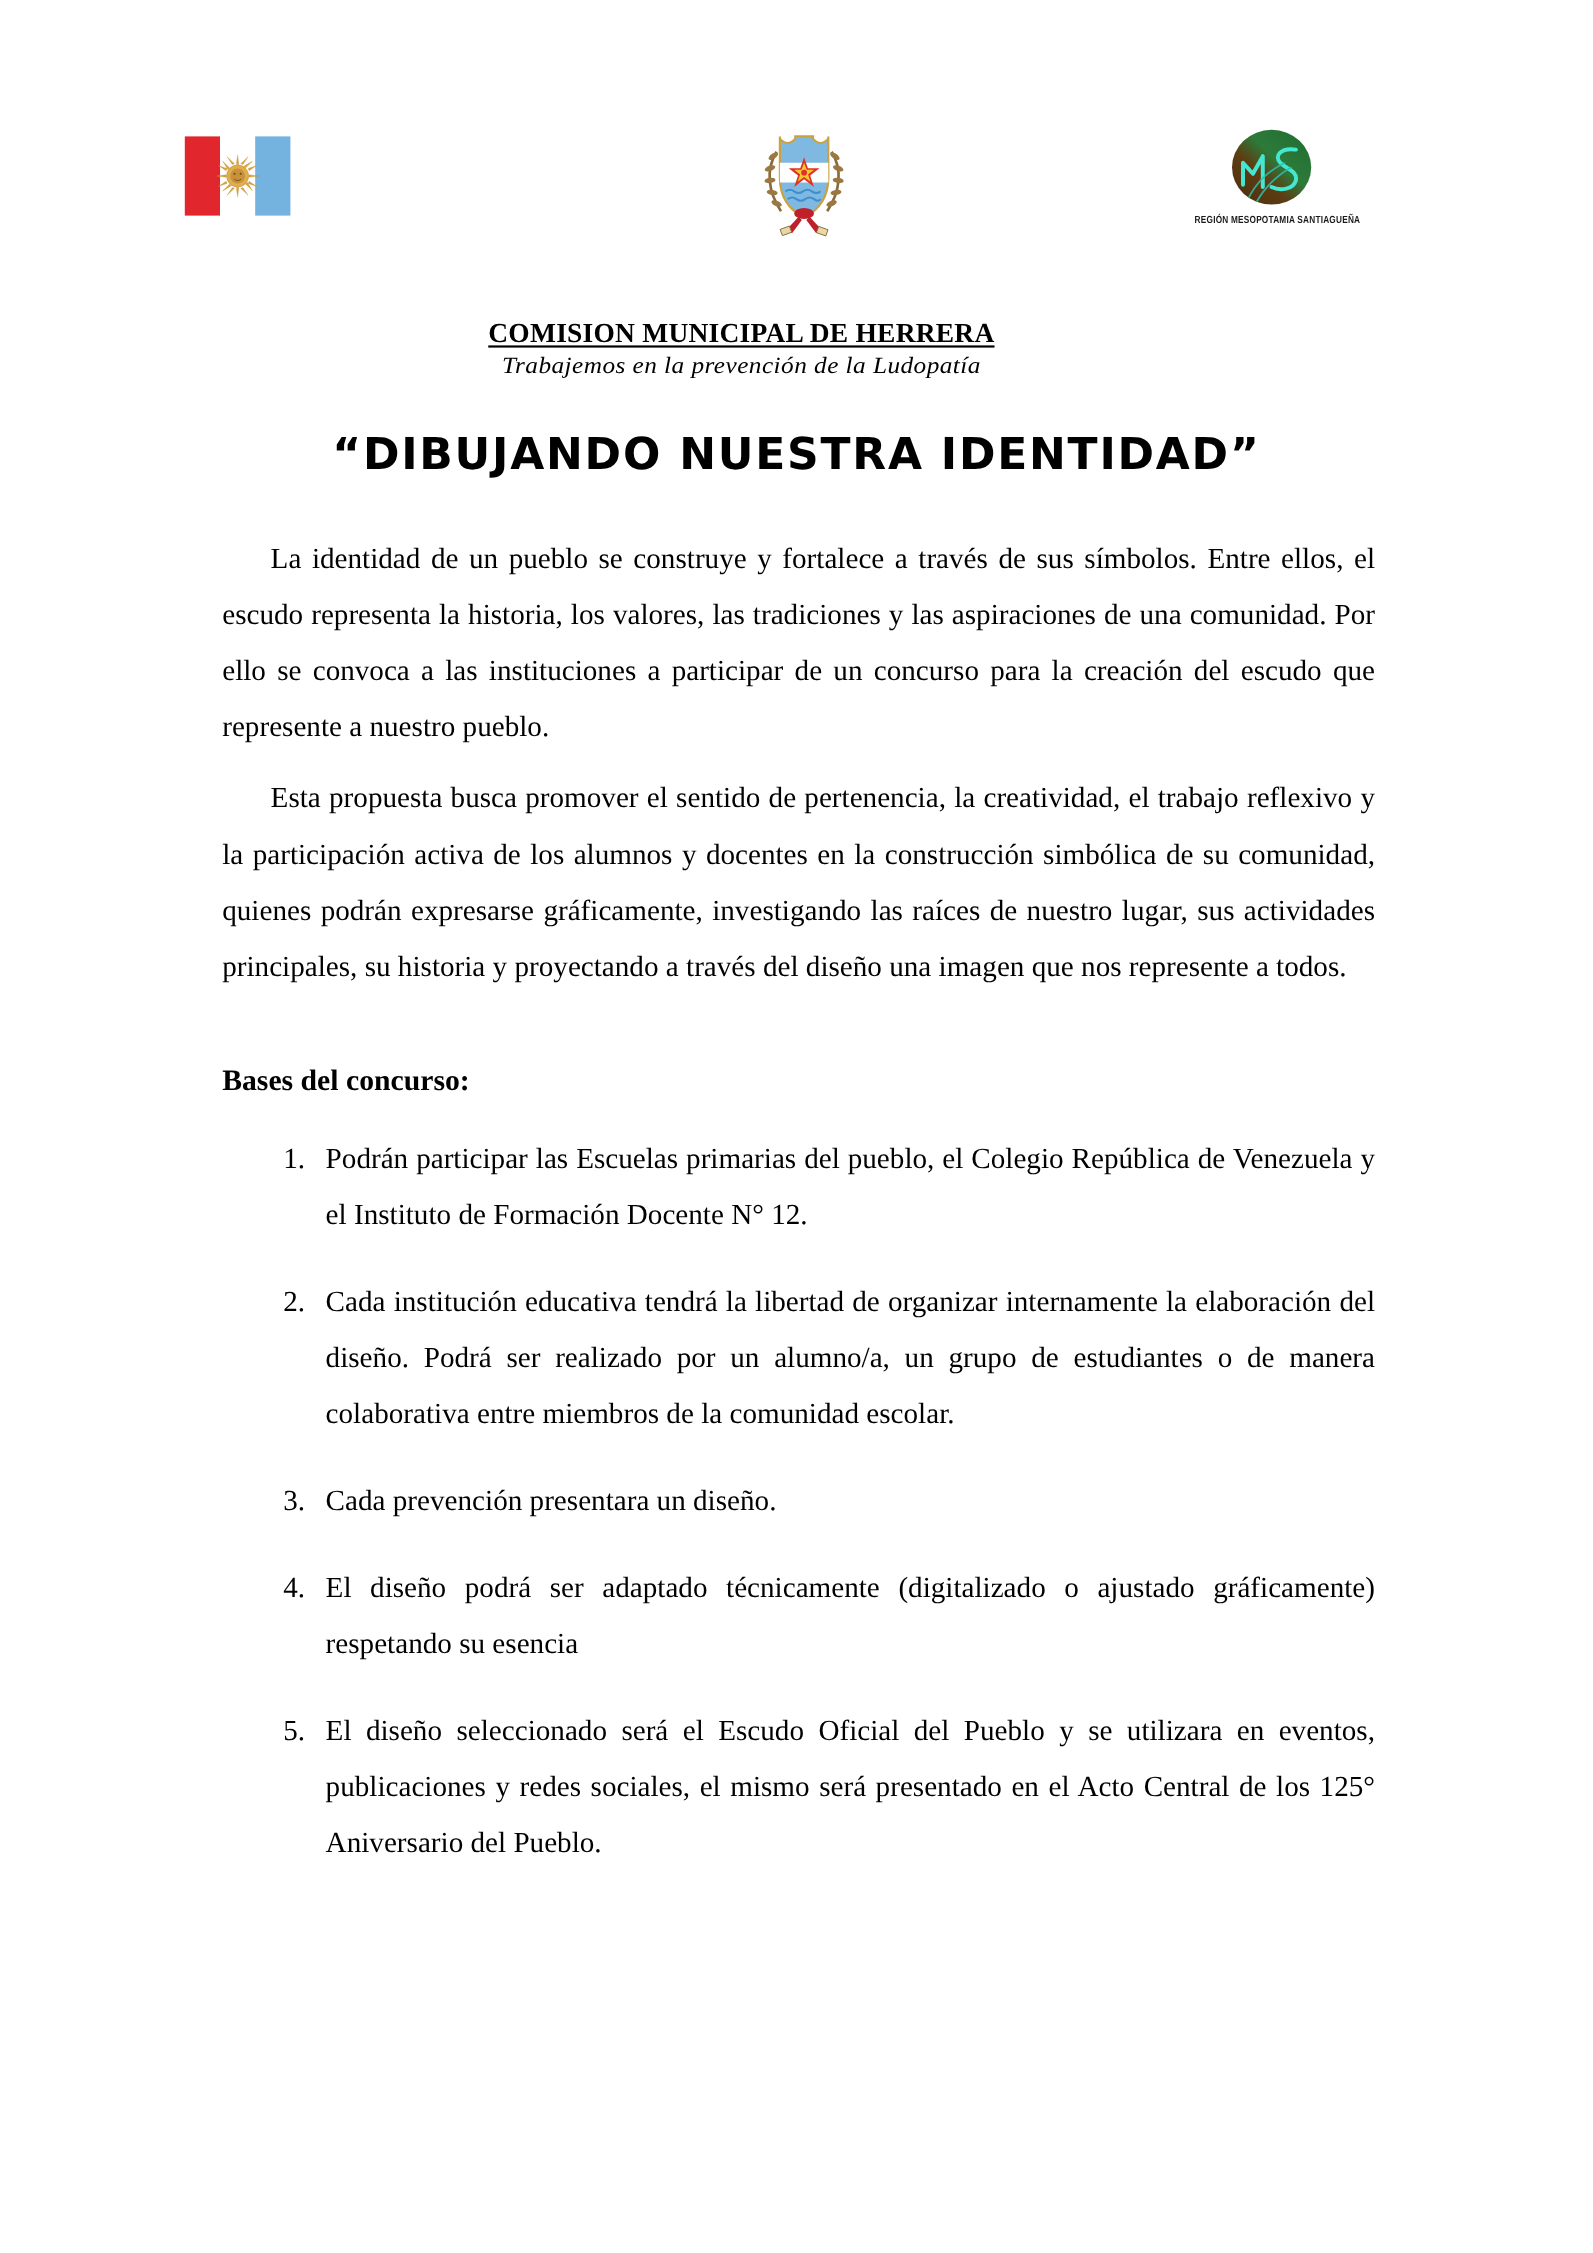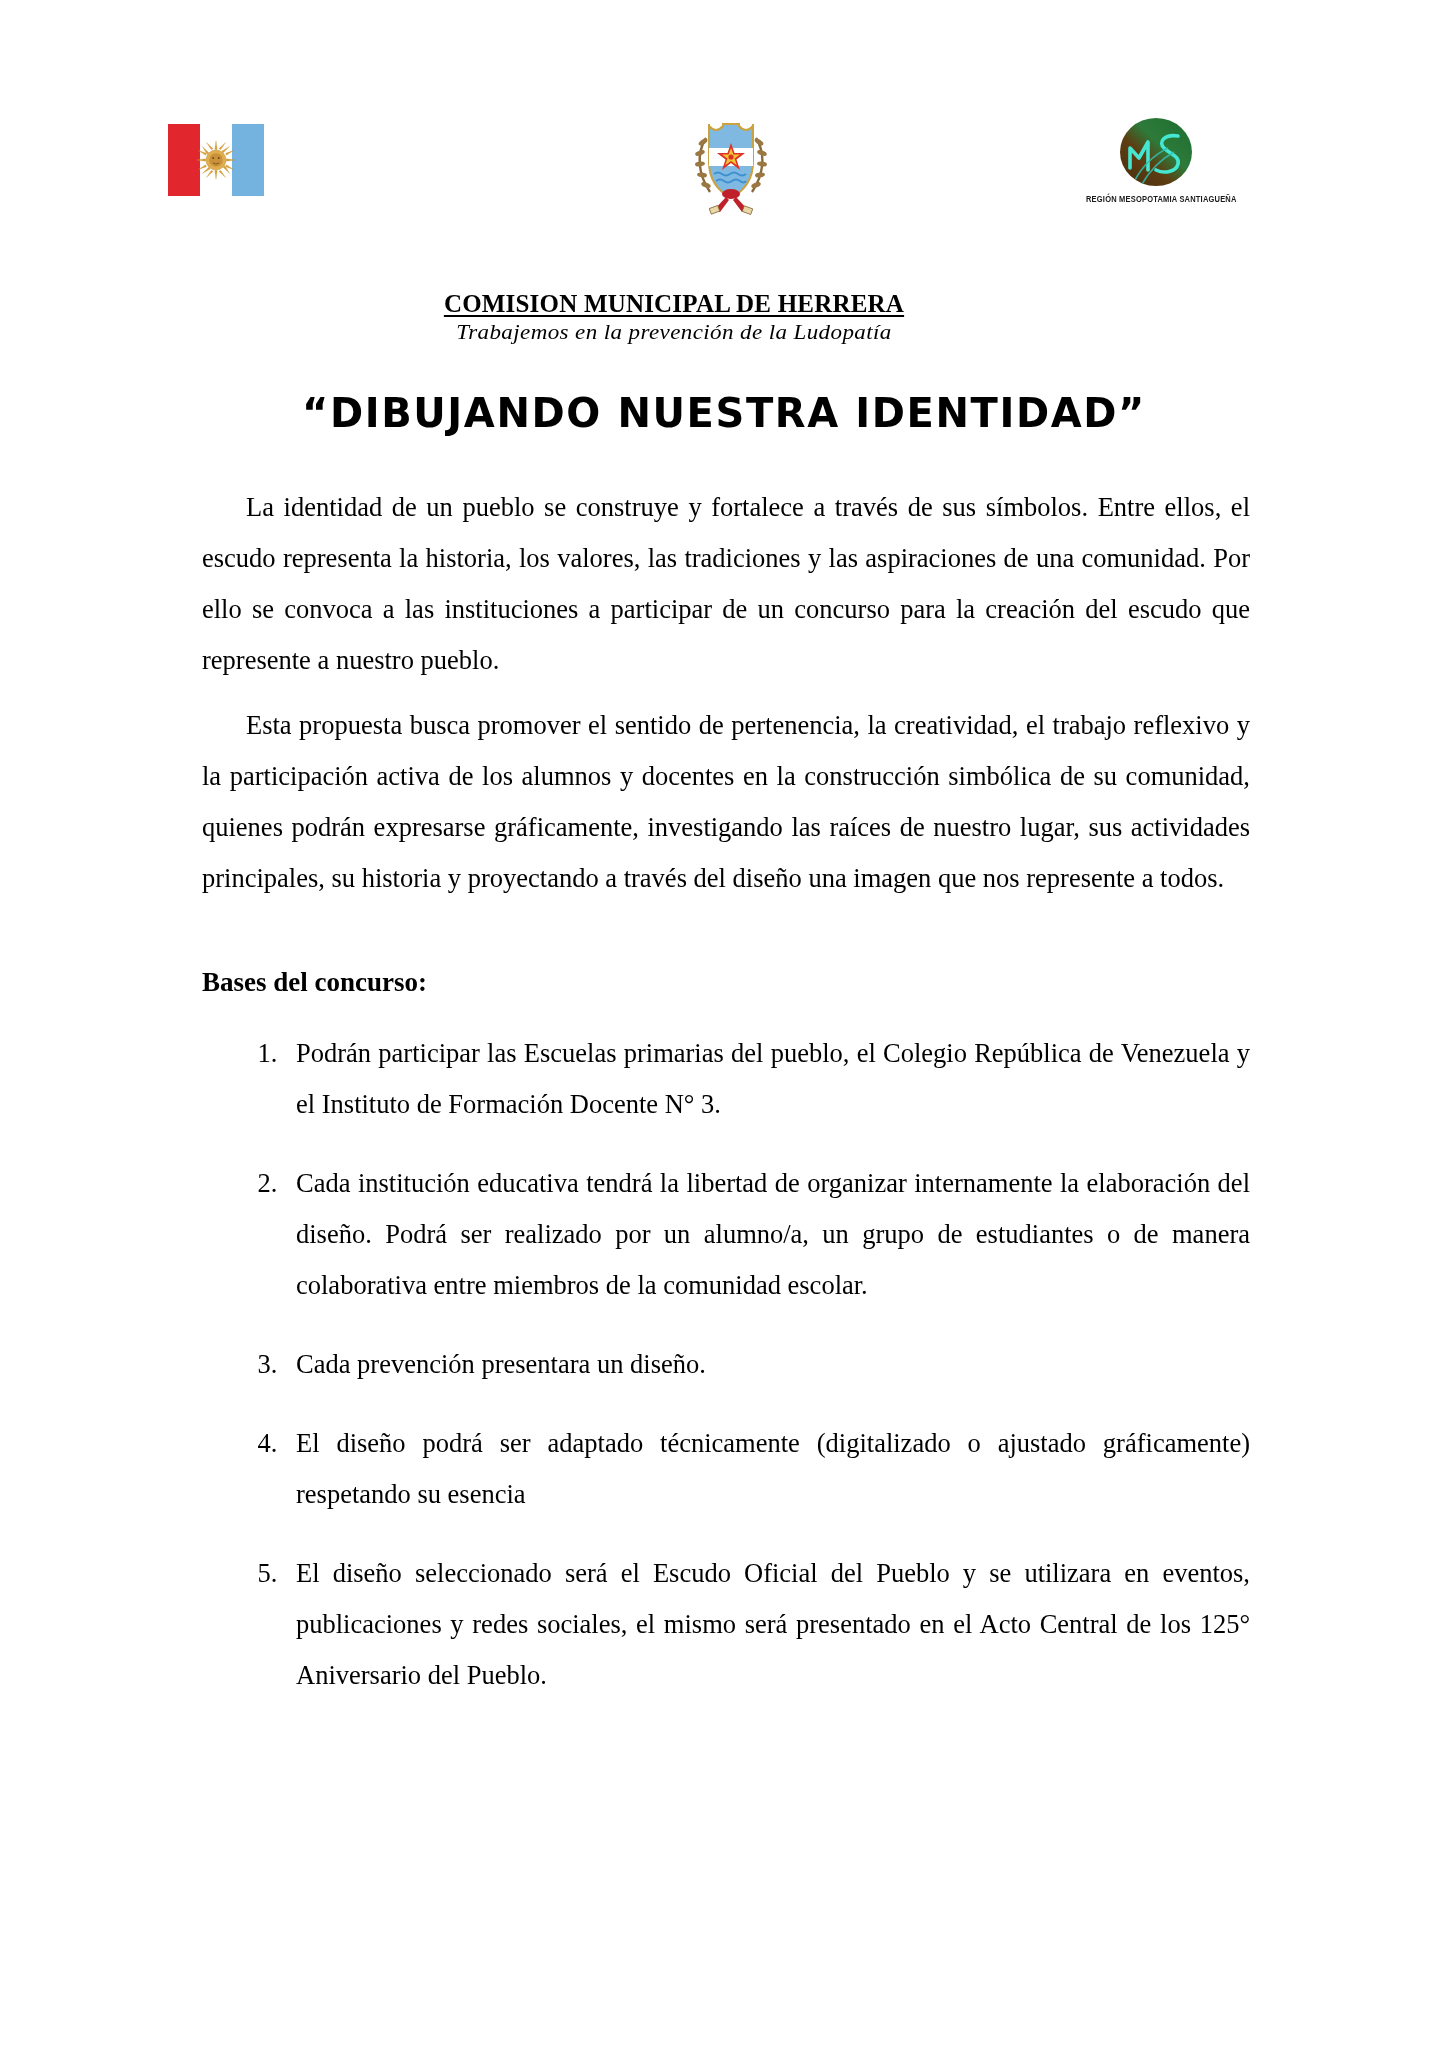--- a/index.html
+++ b/index.html
@@ -303,21 +303,21 @@
   <div class="doc-title">“DIBUJANDO NUESTRA IDENTIDAD”</div>
 
   <div class="body-col">
 
     <p class="para">La identidad de un pueblo se construye y fortalece a través de sus símbolos. Entre ellos, el escudo representa la historia, los valores, las tradiciones y las aspiraciones de una comunidad. Por ello se convoca a las instituciones a participar de un concurso para la creación del escudo que represente a nuestro pueblo.</p>
     <p class="para">Esta propuesta busca promover el sentido  de pertenencia, la creatividad, el trabajo reflexivo y la participación activa de los alumnos y docentes en la construcción simbólica de su comunidad, quienes podrán expresarse gráficamente, investigando las raíces de nuestro lugar, sus actividades principales, su historia y proyectando a través del diseño una imagen que nos represente a todos.</p>
 
     <div class="section-heading">Bases del concurso:</div>
 
     <ol class="bases">
-      <li>Podrán participar las Escuelas primarias del pueblo, el Colegio República de Venezuela y el Instituto de Formación Docente N° 3.</li>
+      <li>Podrán participar las Escuelas primarias del pueblo, el Colegio República de Venezuela y el Instituto de Formación Docente N° 12.</li>
       <li>Cada institución educativa tendrá la libertad de organizar internamente la elaboración del diseño. Podrá ser realizado por un alumno/a, un grupo de estudiantes o de manera colaborativa entre miembros de la comunidad escolar.</li>
       <li>Cada prevención presentara un diseño.</li>
       <li>El diseño podrá ser adaptado técnicamente (digitalizado o ajustado gráficamente) respetando su esencia</li>
       <li>El diseño seleccionado será el Escudo Oficial del Pueblo y se utilizara en eventos, publicaciones y redes sociales, el mismo será presentado en el Acto Central de los 125° Aniversario del Pueblo.</li>
     </ol>
   </div>
 
 </div>
 
 </body></html>

